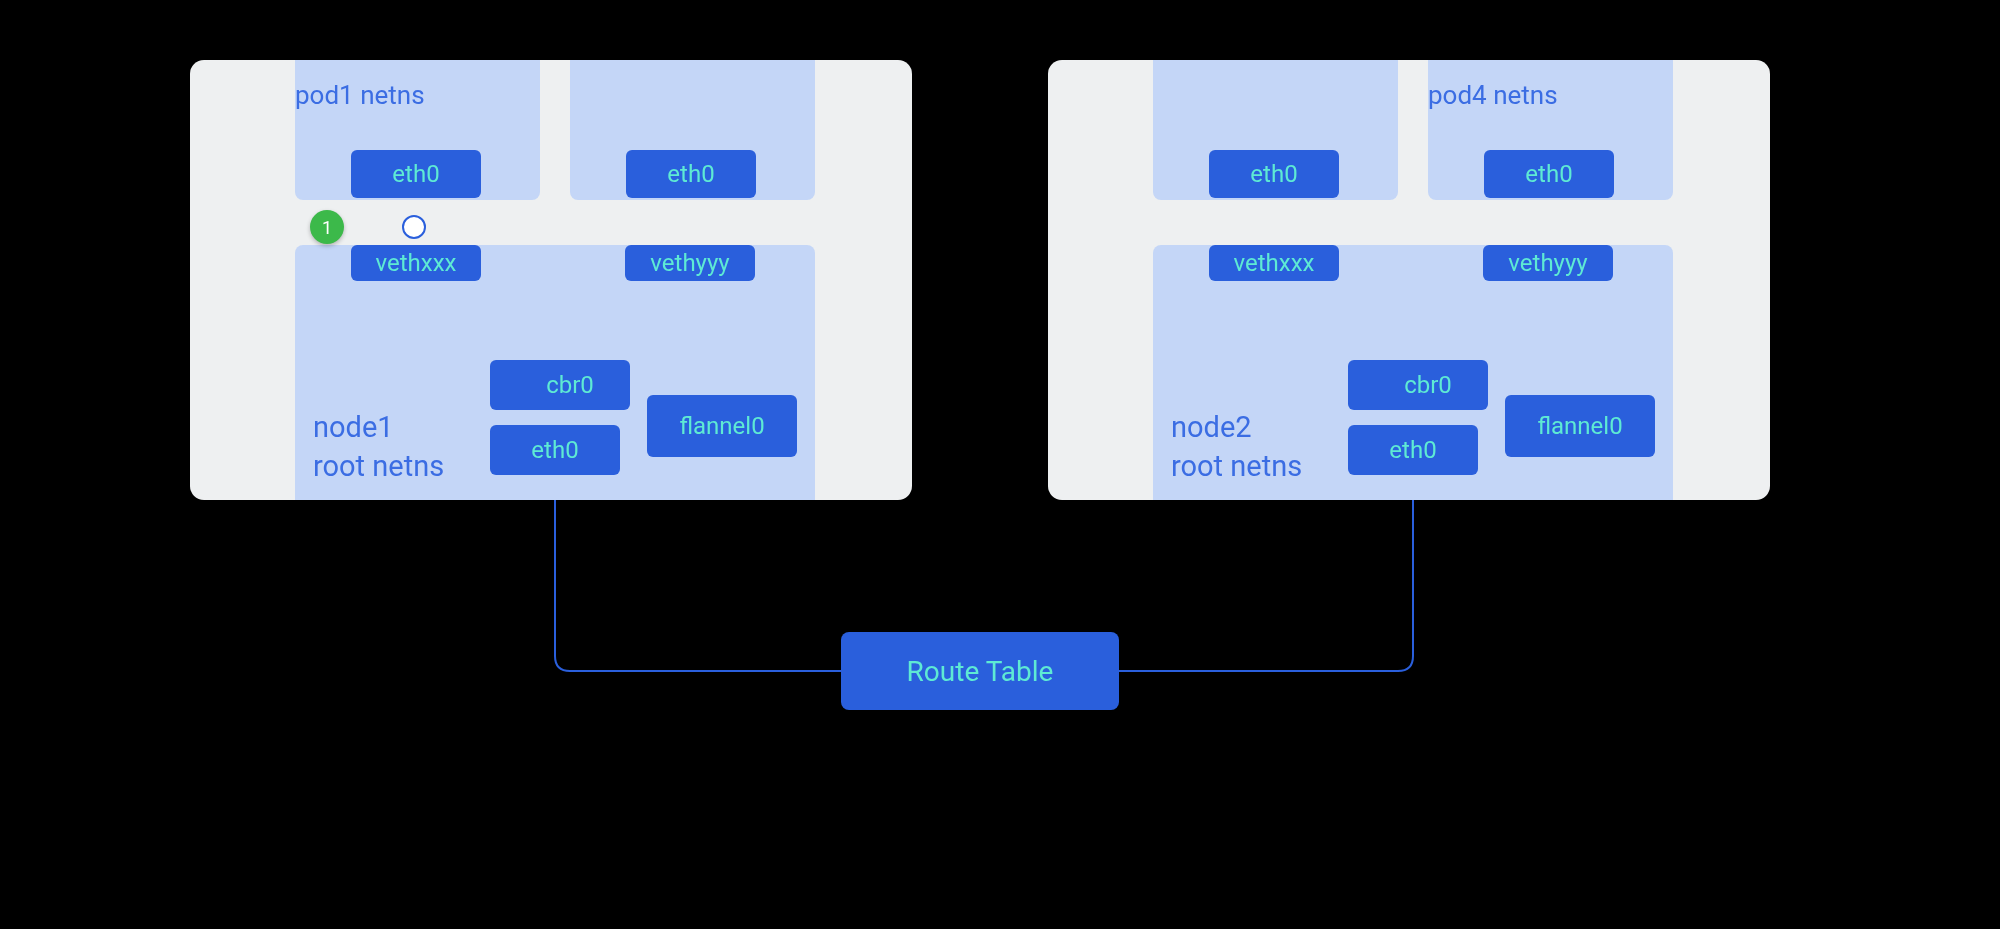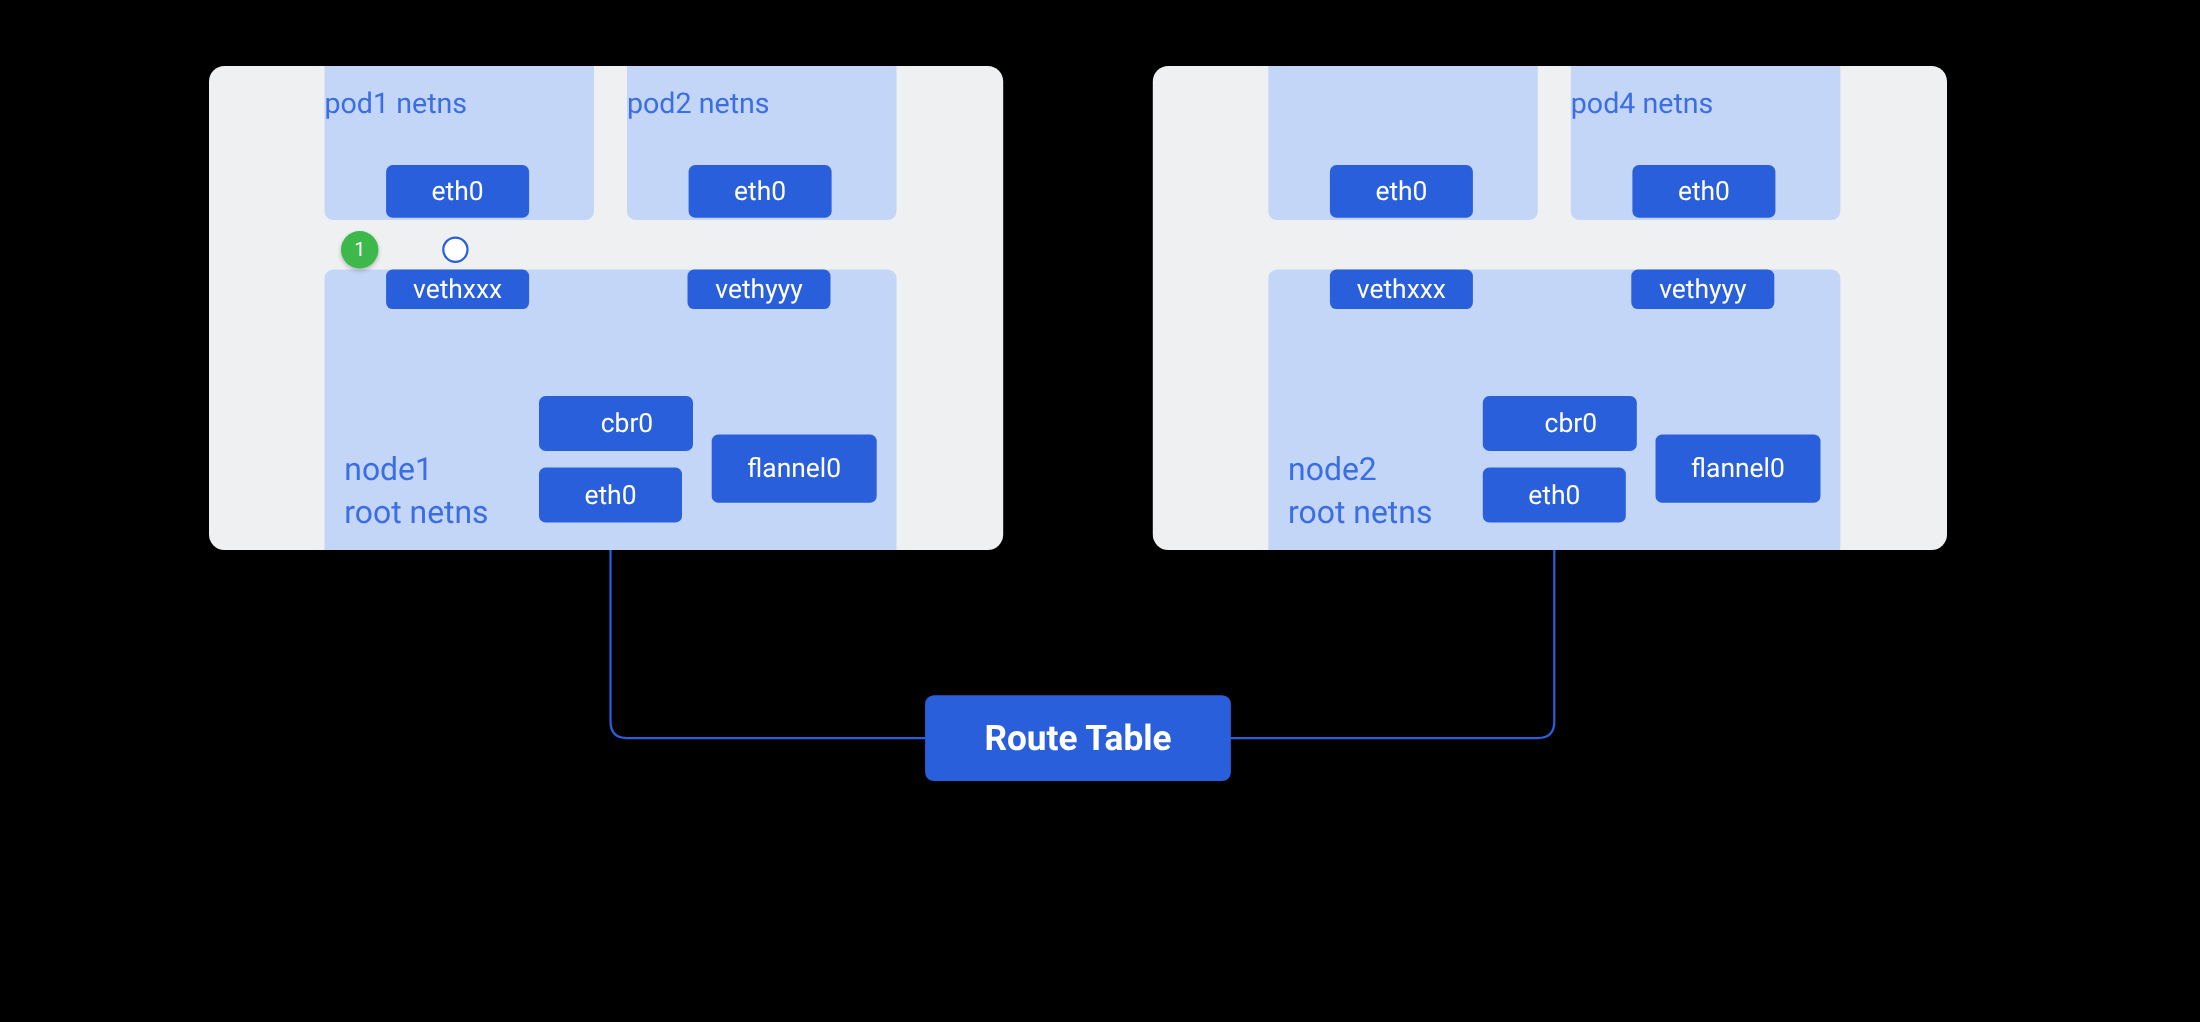--- a/index.html
+++ b/index.html
@@ -42,31 +42,30 @@
   .pod-title {
     color: #3b6de3;
     font-size: 26px;
     text-align: left;
     padding-top: 20px;
   }
 
   .darkbox {
     position: absolute;
     background: #2a5fdc;
-    color: #ffffff;
+    color: #5eead4;
     font-size: 24px;
     display: flex;
     align-items: center;
     justify-content: center;
     border-radius: 6px;
   }
   .darkbox.big {
-    font-size: 32px;
+    font-size: 28px;
     border-radius: 8px;
-    font-weight: bold;
   }
 
   .eth-pod {
     width: 130px; height: 48px;
     top: 90px; left: 56px;
   }
 
   .root-netns {
     position: absolute;
     left: 105px;
@@ -168,21 +167,20 @@
 
     <path class="ln" d="M 1223 415 L 1223 596 Q 1223 611 1208 611 L 929 611"></path>
   </svg>
 
   <div class="node-card node1">
     <div class="pod-netns podA">
       <div class="pod-title">pod1 netns</div>
       <div class="darkbox eth-pod">eth0</div>
     </div>
     <div class="pod-netns podB">
-      <div class="pod-title">pod2 netns</div>
       <div class="darkbox eth-pod">eth0</div>
     </div>
     <div class="root-netns">
       <div class="darkbox veth vethA">vethxxx</div>
       <div class="darkbox veth vethB">vethyyy</div>
       <div class="darkbox cbr0">cbr0</div>
       <div class="darkbox flannel">flannel0</div>
       <div class="darkbox eth-root">eth0</div>
       <div class="root-label">
         <span>node1</span><br>

